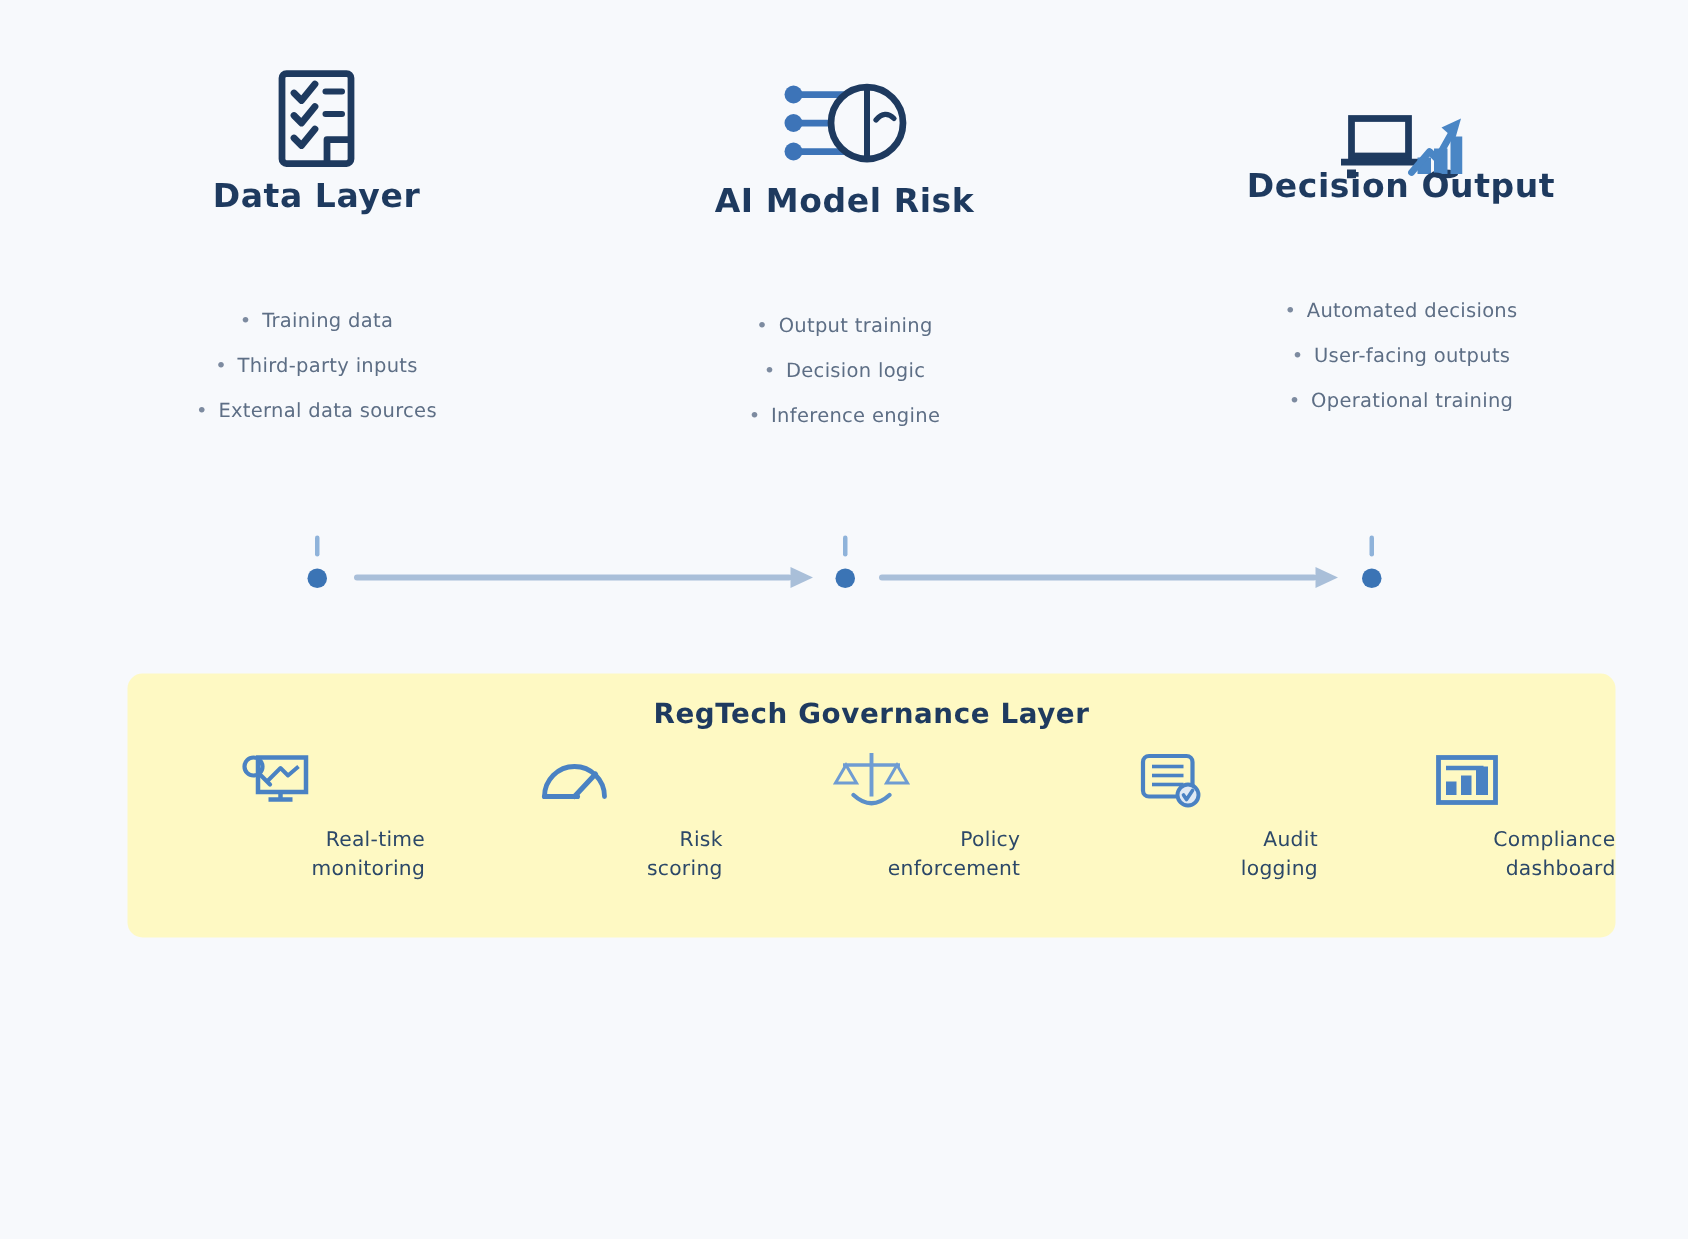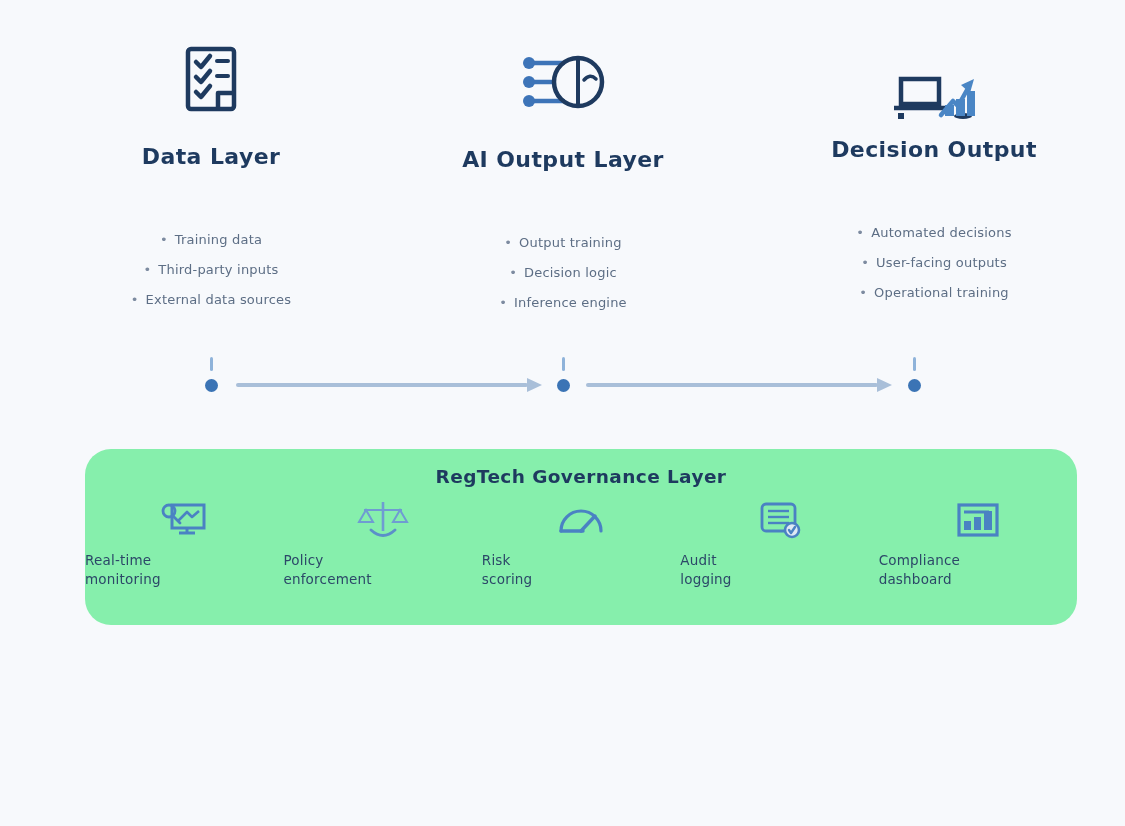--- a/index.html
+++ b/index.html
@@ -14,45 +14,45 @@
   
   .column{position:absolute;top:0;width:360px;text-align:center;}
   .col-1{left:31px;}
   .col-2{left:383px;}
   .col-3{left:754px;}
   .col-icon{height:112px;display:flex;align-items:flex-end;justify-content:center;}
   .col-1 .col-icon{padding-bottom:7px;}
   .col-2 .col-icon{padding-bottom:10px;}
   .col-3 .col-icon{padding-bottom:0;}
   .col-title{
-    font-size:22px;font-weight:bold;color:#1e3a5f;letter-spacing:.4px;line-height:26px;margin-top:25px;
+    font-size:22px;font-weight:bold;color:#1e3a5f;letter-spacing:.4px;line-height:26px;
   }
   .col-items{margin-top:55px;}
   .col-item{font-size:13px;color:#5d6e85;line-height:30px;letter-spacing:.2px;}
   .col-item .dot{margin-right:7px;color:#7d8ba0;}
 
   
   .tick{position:absolute;width:3px;height:14px;background:#8fb3da;border-radius:2px;top:357px;}
   .node{position:absolute;width:13px;height:13px;border-radius:50%;background:#3b74b5;top:379px;}
   .arrow-line{position:absolute;height:4px;background:#a9bfd9;top:383px;border-radius:2px;}
   .arrow-head{position:absolute;width:0;height:0;top:378px;
     border-top:7px solid transparent;border-bottom:7px solid transparent;
     border-left:15px solid #a9bfd9;}
 
   
   .panel{
     position:absolute;left:85px;top:449px;width:992px;height:176px;
-    background:#86efac;border-radius:26px;
+    background:#fef9c3;border-radius:10px;
   }
   .panel-title{
     text-align:center;margin-top:17px;
     font-size:18.5px;font-weight:bold;color:#1e3a5f;letter-spacing:.4px;
   }
   .panel-items{display:flex;margin-top:12px;}
-  .panel-item{flex:1;text-align:left;}
+  .panel-item{flex:1;text-align:right;}
   .panel-icon{height:44px;display:flex;align-items:center;justify-content:center;}
   .gov-label{
     margin-top:8px;font-size:13.5px;line-height:18.5px;color:#2c4868;
     white-space:pre-line;letter-spacing:.2px;
   }
   svg{display:block;}
 </style>
 </head>
 <body style="background: rgb(247, 249, 252);">
 
@@ -85,21 +85,21 @@
         <line x1="12" y1="30" x2="34" y2="30" stroke="#3d74b8" stroke-width="4.5" stroke-linecap="round"></line>
         <line x1="12" y1="49" x2="44" y2="49" stroke="#3d74b8" stroke-width="4.5" stroke-linecap="round"></line>
         <circle cx="10" cy="11" r="6" fill="#3d74b8"></circle>
         <circle cx="10" cy="30" r="6" fill="#3d74b8"></circle>
         <circle cx="10" cy="49" r="6" fill="#3d74b8"></circle>
         <circle cx="59" cy="30" r="24" fill="none" stroke="#1e3a5f" stroke-width="4.5"></circle>
         <line x1="59" y1="6" x2="59" y2="54" stroke="#1e3a5f" stroke-width="4"></line>
         <path d="M65 28 q6 -7 12 -1" fill="none" stroke="#1e3a5f" stroke-width="3.5" stroke-linecap="round"></path>
       </svg>
     </div>
-    <div class="col-title">AI Output Layer</div>
+    <div class="col-title">AI Model Risk</div>
     <div class="col-items">
       <div class="col-item"><span class="dot">•</span><span>Output training</span></div>
       <div class="col-item"><span class="dot">•</span><span>Decision logic</span></div>
       <div class="col-item"><span class="dot">•</span><span>Inference engine</span></div>
     </div>
   </div>
 
   <div class="column col-3">
     <div class="col-icon">
       <svg width="82" height="44" viewBox="0 0 82 44" style="margin-bottom:-7px;">
@@ -150,42 +150,42 @@
             <circle cx="12" cy="11" r="6" fill="none" stroke="#4a82c3" stroke-width="2.8"></circle>
             <line x1="16" y1="16" x2="23" y2="23" stroke="#4a82c3" stroke-width="2.8" stroke-linecap="round"></line>
           </svg>
         </div>
         <div class="gov-label">Real-time
 monitoring</div>
       </div>
 
       <div class="panel-item">
         <div class="panel-icon">
+          <svg width="50" height="36" viewBox="0 0 50 36">
+            <path d="M5 28 A20 20 0 0 1 45 28" fill="none" stroke="#4a82c3" stroke-width="3.2" stroke-linecap="round"></path>
+            <line x1="5" y1="28" x2="27" y2="28" stroke="#4a82c3" stroke-width="3.4" stroke-linecap="round"></line>
+            <line x1="25" y1="28" x2="39" y2="13" stroke="#4a82c3" stroke-width="3.4" stroke-linecap="round"></line>
+          </svg>
+        </div>
+        <div class="gov-label">Risk
+scoring</div>
+      </div>
+
+      <div class="panel-item">
+        <div class="panel-icon">
           <svg width="52" height="42" viewBox="0 0 52 42">
             <line x1="26" y1="2" x2="26" y2="31" stroke="#6f9cd2" stroke-width="2.6"></line>
             <line x1="7" y1="10" x2="45" y2="10" stroke="#6f9cd2" stroke-width="2.2"></line>
             <polygon points="2,22 16,22 9,10" fill="none" stroke="#6f9cd2" stroke-width="2"></polygon>
             <polygon points="36,22 50,22 43,10" fill="none" stroke="#6f9cd2" stroke-width="2"></polygon>
             <path d="M14 30 Q26 41 38 30" fill="none" stroke="#5b8fc9" stroke-width="2.8" stroke-linecap="round"></path>
           </svg>
         </div>
         <div class="gov-label">Policy
 enforcement</div>
-      </div>
-
-      <div class="panel-item">
-        <div class="panel-icon">
-          <svg width="50" height="36" viewBox="0 0 50 36">
-            <path d="M5 28 A20 20 0 0 1 45 28" fill="none" stroke="#4a82c3" stroke-width="3.2" stroke-linecap="round"></path>
-            <line x1="5" y1="28" x2="27" y2="28" stroke="#4a82c3" stroke-width="3.4" stroke-linecap="round"></line>
-            <line x1="25" y1="28" x2="39" y2="13" stroke="#4a82c3" stroke-width="3.4" stroke-linecap="round"></line>
-          </svg>
-        </div>
-        <div class="gov-label">Risk
-scoring</div>
       </div>
 
       <div class="panel-item">
         <div class="panel-icon">
           <svg width="50" height="42" viewBox="0 0 50 42">
             <rect x="8" y="4" width="33" height="27" rx="4" fill="none" stroke="#4a82c3" stroke-width="2.8"></rect>
             <line x1="14" y1="11" x2="35" y2="11" stroke="#4a82c3" stroke-width="2.4"></line>
             <line x1="14" y1="17" x2="35" y2="17" stroke="#4a82c3" stroke-width="2.4"></line>
             <line x1="14" y1="23" x2="35" y2="23" stroke="#4a82c3" stroke-width="2.4"></line>
             <circle cx="38" cy="30" r="7" fill="#dfe9f4" stroke="#4a82c3" stroke-width="2.6"></circle>

